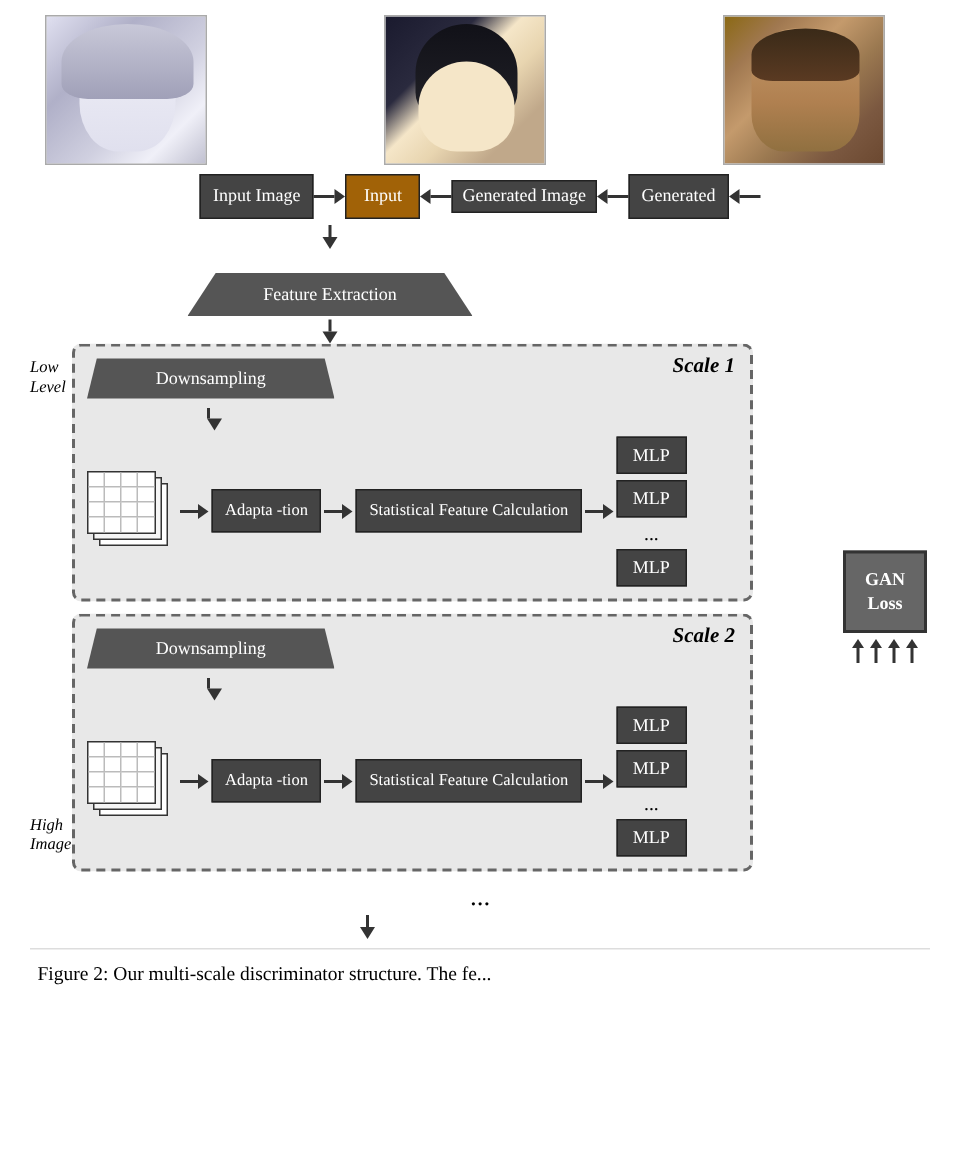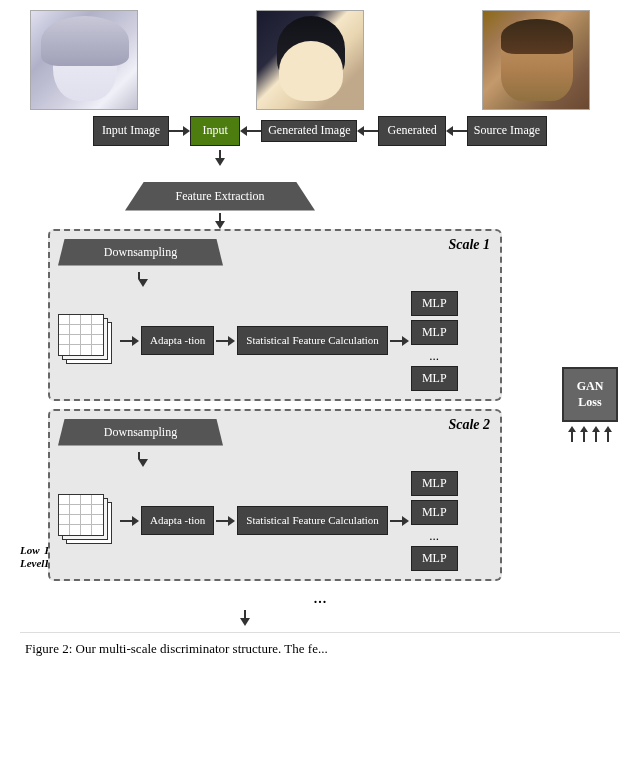--- a/index.html
+++ b/index.html
@@ -59,21 +59,21 @@
     <div style="display:flex; align-items:center; justify-content:center; gap:0; margin-bottom:4px; padding:0 5px;">
 
       <div style="background:#444;color:#fff;border:1.5px solid #222;padding:6px 8px;text-align:center;font-size:12px;min-width:52px;line-height:1.3;">Input
 Image</div>
 
       <div style="display:flex;align-items:center;">
         <div style="width:14px;height:2px;background:#333;"></div>
         <div style="width:0;height:0;border-top:5px solid transparent;border-bottom:5px solid transparent;border-left:7px solid #333;"></div>
       </div>
 
-      <div style="background:#4d7c0f;color:#fff;border:1.5px solid #222;padding:6px 10px;text-align:center;font-size:12px;min-width:50px;line-height:1.3;">Input</div>
+      <div style="background:#a16207;color:#fff;border:1.5px solid #222;padding:6px 10px;text-align:center;font-size:12px;min-width:50px;line-height:1.3;">Input</div>
 
       <div style="display:flex;align-items:center;">
         <div style="width:0;height:0;border-top:5px solid transparent;border-bottom:5px solid transparent;border-right:7px solid #333;"></div>
         <div style="width:14px;height:2px;background:#333;"></div>
       </div>
 
       <div style="background:#444;color:#fff;border:1.5px solid #222;padding:2px 6px;text-align:right;font-size:12px;min-width:68px;line-height:1.3;">Generated
 Image</div>
 
       <div style="display:flex;align-items:center;">
@@ -81,41 +81,39 @@
         <div style="width:14px;height:2px;background:#333;"></div>
       </div>
 
       <div style="background:#444;color:#fff;border:1.5px solid #222;padding:6px 8px;text-align:center;font-size:12px;min-width:62px;line-height:1.3;">Generated</div>
 
       <div style="display:flex;align-items:center;">
         <div style="width:0;height:0;border-top:5px solid transparent;border-bottom:5px solid transparent;border-right:7px solid #333;"></div>
         <div style="width:14px;height:2px;background:#333;"></div>
       </div>
 
-      <div style="background:#444;color:#fff;border:1.5px solid #222;padding:6px 6px;text-align:center;font-size:12px;min-width:60px;line-height:1.3;">Source
-Image</div>
     </div>
 
     <div style="display:flex;flex-direction:column;align-items:center;margin:0 0 0 -200px;">
       <div style="width:2px;height:8px;background:#333;"></div>
       <div style="width:0;height:0;border-left:5px solid transparent;border-right:5px solid transparent;border-top:8px solid #333;"></div>
     </div>
 
     <div style="display:flex;justify-content:center;margin:2px 0 2px -200px;">
       <div style="background:#555;color:#fff;font-size:12px;padding:7px 50px;clip-path:polygon(10% 0%,90% 0%,100% 100%,0% 100%);text-align:center;min-width:190px;margin-top:14px;">Feature Extraction</div>
     </div>
 
     <div style="display:flex;flex-direction:column;align-items:center;margin:0 0 0 -200px;">
       <div style="width:2px;height:8px;background:#333;"></div>
       <div style="width:0;height:0;border-left:5px solid transparent;border-right:5px solid transparent;border-top:8px solid #333;"></div>
     </div>
 
     <div style="position:relative; display:flex; align-items:stretch; gap:0;">
 
-      <div style="display:flex;flex-direction:row;justify-content:space-between;align-items:flex-end;width:28px;padding:10px 0;font-size:11px;font-weight:bold;font-style:italic;line-height:1.2;">
+      <div style="display:flex;flex-direction:column;justify-content:space-between;align-items:center;width:28px;padding:10px 0;font-size:11px;font-weight:normal;font-style:italic;line-height:1.2;">
         <div style="writing-mode:horizontal-tb;">Low
 Level</div>
         <div style="writing-mode:horizontal-tb;margin-top:auto;">High
 Image</div>
       </div>
 
       <div style="flex:1; display:flex; flex-direction:column; gap:8px; padding-right:60px;">
 
         <div style="border:2px dashed #666;border-radius:6px;background:#e8e8e8;padding:8px 10px 8px 8px;position:relative;">
           <div style="position:absolute;top:6px;right:10px;font-weight:bold;font-style:italic;font-size:14px;">Scale 1</div>

